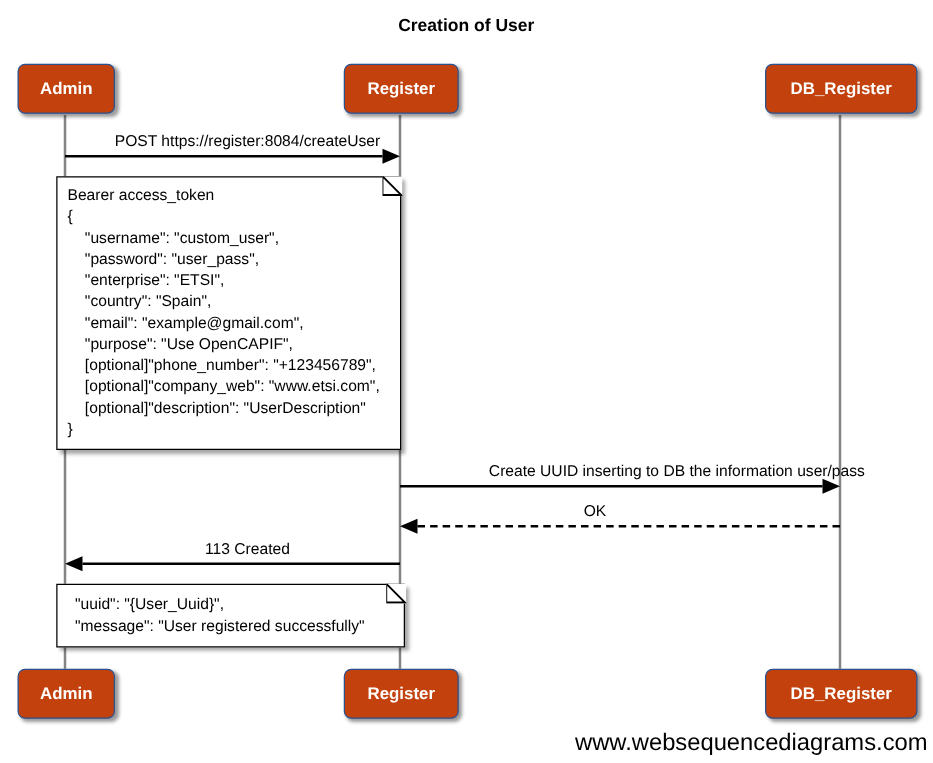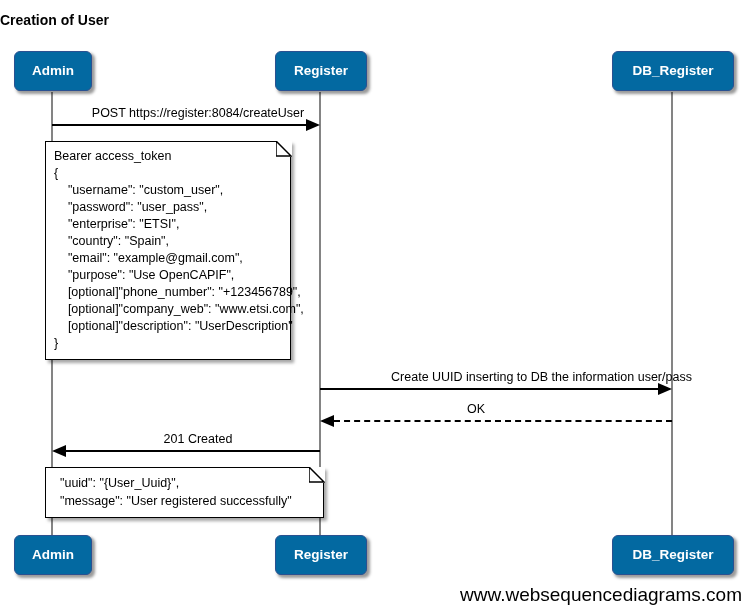--- a/index.html
+++ b/index.html
@@ -7,37 +7,37 @@
     position: relative;
     width: 746px;
     height: 610px;
     background: #ffffff;
     font-family: "Liberation Sans", sans-serif;
     overflow: hidden;
   }
   .title {
     position: absolute;
     top: 12px; left: 0; right: 0;
-    text-align: left;
+    text-align: center;
     font-size: 14px;
     font-weight: bold;
     color: #000;
   }
   .lifeline {
     position: absolute;
     top: 92px;
     width: 2px;
     height: 443px;
     background: #848484;
     z-index: 0;
   }
   .actor {
     position: absolute;
     height: 38px;
-    background: #0369a1;
+    background: #c2410c;
     border: 1.5px solid #2a5191;
     border-radius: 6px;
     box-shadow: 2.5px 2.5px 3px rgba(0,0,0,0.40);
     color: #ffffff;
     font-size: 13.5px;
     font-weight: bold;
     text-align: center;
     line-height: 38px;
     z-index: 3;
   }
@@ -112,21 +112,21 @@
   <div class="actor" style="left:14px;  top:51px; width:76px;">Admin</div>
   <div class="actor" style="left:275px; top:51px; width:90px;">Register</div>
   <div class="actor" style="left:612px; top:51px; width:120px;">DB_Register</div>
 
   <div class="msg" style="left:52px; top:106px; width:268px;">
     <div class="msg-label">POST https://register:8084/createUser</div>
     <div class="msg-line" style="left:0; width:254px;"></div>
     <div class="head-right" style="left:254px;"></div>
   </div>
 
-  <div class="note" id="note1" style="left:45px; top:141px; width:246px; height:219px;">
+  <div class="note" id="note1" style="left:45px; top:141px; width:276px; height:219px;">
     <svg class="fold" width="16" height="16">
       <rect x="0" y="0" width="16" height="16" fill="#ffffff"></rect>
       <polygon points="0,0 15,15 0,15" fill="#ffffff" stroke="#000000" stroke-width="1.5"></polygon>
     </svg>
     <div class="note-line">Bearer access_token</div>
     <div class="note-line">{</div>
     <div class="note-line">    "username": "custom_user",</div>
     <div class="note-line">    "password": "user_pass",</div>
     <div class="note-line">    "enterprise": "ETSI",</div>
     <div class="note-line">    "country": "Spain",</div>
@@ -144,21 +144,21 @@
     <div class="head-right" style="left:338px;"></div>
   </div>
 
   <div class="msg" style="left:320px; top:402px; width:288px;">
     <div class="msg-label">OK</div>
     <div class="msg-line dashed" style="left:14px; width:338px;"></div>
     <div class="head-left" style="left:0;"></div>
   </div>
 
   <div class="msg" style="left:52px; top:432px; width:268px;">
-    <div class="msg-label">201 Created</div>
+    <div class="msg-label">113 Created</div>
     <div class="msg-line" style="left:14px; width:254px;"></div>
     <div class="head-left" style="left:0;"></div>
   </div>
 
   <div class="note" id="note2" style="left:45px; top:467px; width:279px; height:51px;">
     <svg class="fold" width="16" height="16">
       <rect x="0" y="0" width="16" height="16" fill="#ffffff"></rect>
       <polygon points="0,0 15,15 0,15" fill="#ffffff" stroke="#000000" stroke-width="1.5"></polygon>
     </svg>
     <div class="note-line">"uuid": "{User_Uuid}",</div>

